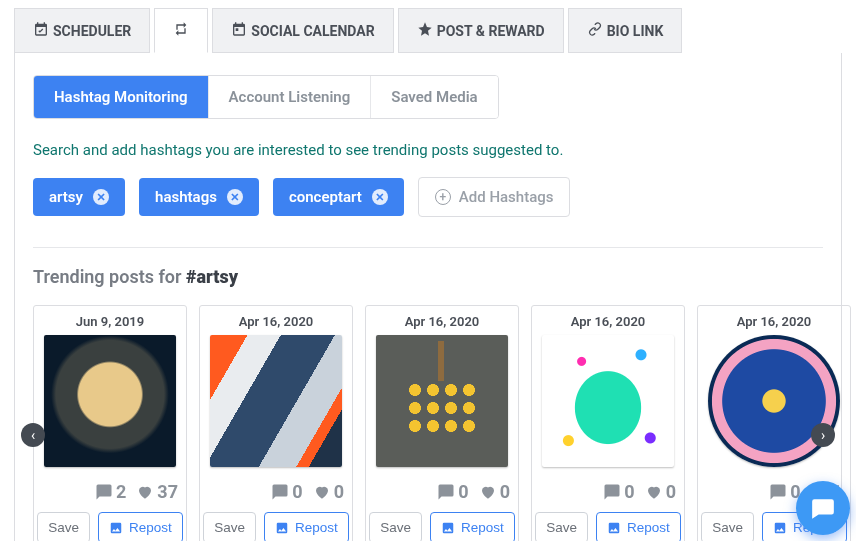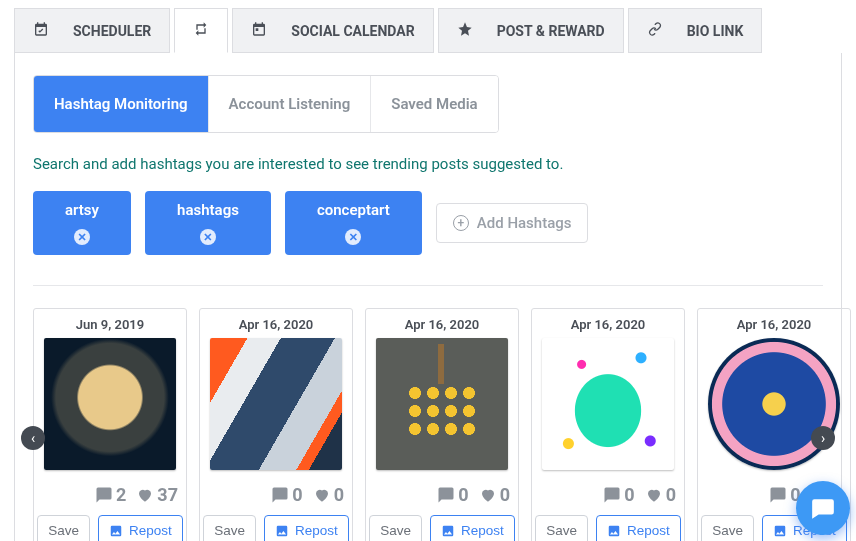--- a/index.html
+++ b/index.html
@@ -1,38 +1,38 @@
 <!DOCTYPE html>
 <html><head>
 <meta charset="utf-8">
 <style>
   * { box-sizing: border-box; margin: 0; padding: 0; }
   body { font-family: -apple-system, BlinkMacSystemFont, "Segoe UI", Roboto, Arial, sans-serif; background: #fff; color: #333; font-size: 14px; }
   .container { width: 856px; padding: 8px 14px; }
 
   
   .top-tabs { display: flex; gap: 4px; }
-  .top-tab { display: flex; align-items: center; gap: 24px; padding: 12px 18px; background: #f0f1f3; border: 1px solid #dcdde1; color: #4a4f57; font-weight: 700; font-size: 14px; cursor: pointer; }
+  .top-tab { display: flex; align-items: center; gap: 4px; padding: 12px 18px; background: #f0f1f3; border: 1px solid #dcdde1; color: #4a4f57; font-weight: 700; font-size: 14px; cursor: pointer; }
   .top-tab.active { background: #fff; border-bottom: 1px solid #fff; }
   .top-tab svg { width: 16px; height: 16px; fill: currentColor; }
 
   
   .panel { border: 1px solid #dcdde1; border-top: none; padding: 22px 18px 0; }
 
   
   .sub-tabs { display: inline-flex; border: 1px solid #dcdde1; border-radius: 4px; overflow: hidden; }
-  .sub-tab { padding: 19px 20px; background: #fff; color: #8b929a; font-weight: 600; font-size: 15px; cursor: pointer; border-right: 1px solid #e6e7ea; }
+  .sub-tab { padding: 12px 20px; background: #fff; color: #8b929a; font-weight: 600; font-size: 15px; cursor: pointer; border-right: 1px solid #e6e7ea; }
   .sub-tab:last-child { border-right: none; }
   .sub-tab.active { background: #3d82f2; color: #fff; }
 
   .instruction { margin: 22px 0 18px; color: #0f766e; font-size: 15px; }
 
   
   .chip-row { display: flex; gap: 14px; align-items: center; }
-  .chip { background: #3d82f2; color: #fff; padding: 10px 32px; border-radius: 4px; display: flex; align-items: center; gap: 10px; font-size: 15px; font-weight: 600; cursor: pointer; flex-direction: column; }
+  .chip { background: #3d82f2; color: #fff; padding: 10px 16px; border-radius: 4px; display: flex; align-items: center; gap: 10px; font-size: 15px; font-weight: 600; cursor: pointer; }
   .chip .x { display:inline-flex; width:16px; height:16px; border-radius:50%; background:rgba(255,255,255,.85); color:#3d82f2; align-items:center; justify-content:center; font-size:11px; font-weight:700; }
   .add-chip { border:1px solid #dcdde1; color:#9aa0a8; padding:10px 16px; border-radius:4px; display:flex; align-items:center; gap:8px; font-size:15px; font-weight:500; cursor:pointer; }
   .add-chip .plus { width:16px; height:16px; border:1.5px solid #9aa0a8; border-radius:50%; display:inline-flex; align-items:center; justify-content:center; font-size:12px; line-height:1; }
 
   .divider { border-top:1px solid #e6e7ea; margin:30px 0 18px; }
 
   .trending-title { color:#777c84; font-size:18px; font-weight:600; margin-bottom:14px; }
   .trending-title b { color:#3a3f47; }
 
   
@@ -137,20 +137,23 @@
         <span class="x">✕</span>
       </div>
       <div class="add-chip">
         <span class="plus">+</span>
         <span>Add Hashtags</span>
       </div>
     </div>
 
     <div class="divider"></div>
 
+    <div class="trending-title">
+      <span>Trending posts for </span><b>#artsy</b>
+    </div>
 
     <div class="carousel-wrap">
       <div class="nav-arrow left">‹</div>
       <div class="nav-arrow right">›</div>
 
       <div class="cards">
 
         <div class="card">
           <div class="date">Jun 9, 2019</div>
           <div class="thumb t0"></div>

